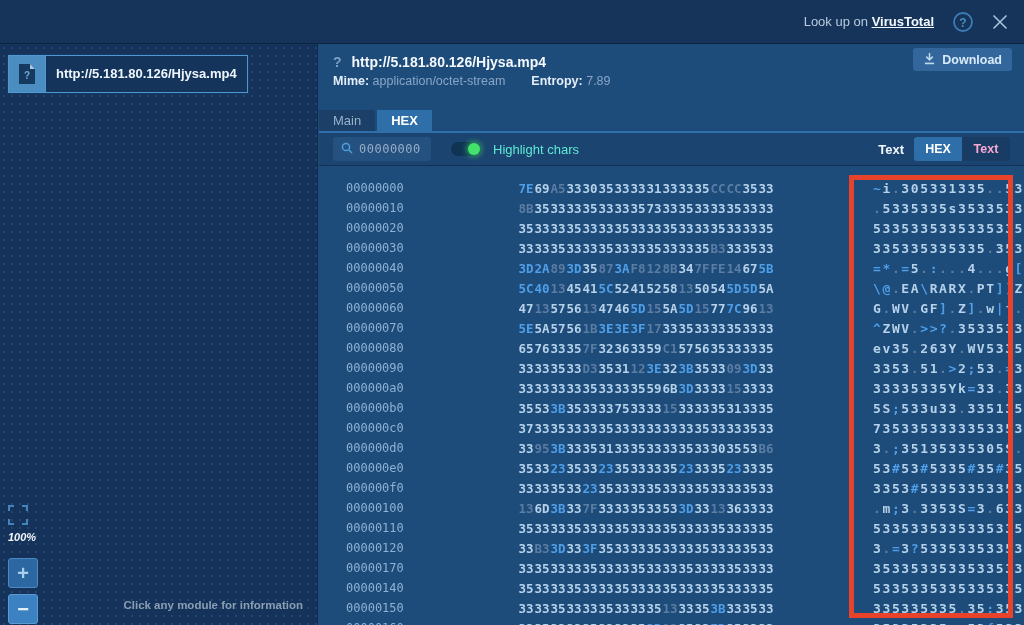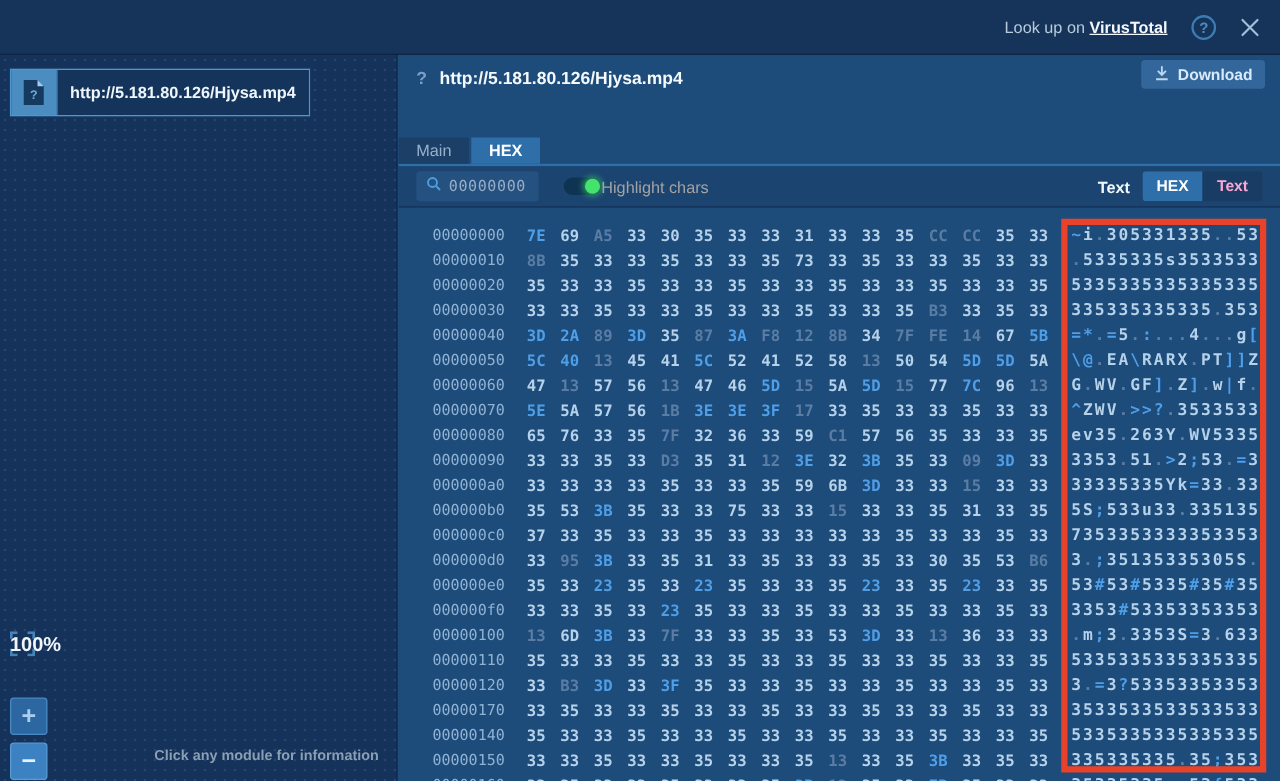--- a/index.html
+++ b/index.html
@@ -30,21 +30,21 @@
   .module {
     position:absolute; left:8px; top:11px; display:flex;
     border:1px solid #4e97d0; cursor:pointer; box-shadow:0 0 0 1px rgba(30,70,110,.4);
   }
   .module-icon { width:36px; height:36px; background:#4b8cc1; display:flex; align-items:center; justify-content:center; }
   .module-label {
     background:#14345c; border-left:1px solid #4e97d0; padding:0 10px;
     line-height:36px; color:#eef6fc; font-weight:bold; font-size:13px; white-space:nowrap;
   }
   .fs-icon { position:absolute; left:8px; top:461px; cursor:pointer; }
-  .zoom-level { position:absolute; left:8px; top:464px; color:#f0f6fb; font-size:16px; font-weight:bold; }
+  .zoom-level { position:absolute; left:8px; top:487px; color:#f0f6fb; font-size:11px; font-weight:bold;font-style:italic; }
   .zoom-btn {
     position:absolute; left:8px; width:30px; height:30px; border-radius:3px;
     display:flex; align-items:center; justify-content:center; cursor:pointer;
     font-size:20px; font-weight:bold;
   }
   .zoom-in  { top:514px; background:#2d67a2; border:1px solid #4a8ac2; color:#a9cfee; }
   .zoom-out { top:550px; background:#3c82c2; border:1px solid #5b9ad2; color:#e4f2fc; }
   .sidebar-hint {
     position:absolute; right:14px; bottom:14px; color:#8b9fb4; font-size:11.5px; font-weight:bold;
   }
@@ -82,37 +82,37 @@
   }
   .search input {
     width:72px; background:transparent; border:none; outline:none;
     color:#97adc8; font-family:"DejaVu Sans Mono",monospace; font-size:12px; letter-spacing:.5px;
   }
   .toggle { margin-left:20px; width:30px; height:14px; border-radius:7px; background:#0f3453; position:relative; cursor:pointer; }
   .toggle .knob {
     position:absolute; top:1px; left:17px; width:12px; height:12px; border-radius:50%;
     background:#43e36c; box-shadow:0 0 6px 1px rgba(67,227,108,.75);
   }
-  .toggle-label { color:#a3a3a3; font-size:13px; }
+  .toggle-label { margin-left:12px; color:#5eead4; font-size:13px; }
   .spacer { flex:1; }
   .view-label { color:#f0f7fd; font-size:13px; font-weight:bold; margin-right:10px; }
   .seg { display:flex; border-radius:3px; overflow:hidden; }
   .seg-btn {
     width:48px; height:24px; border:none; cursor:pointer; font-size:12.5px;
     font-family:"Liberation Sans",sans-serif; background:#183c63; color:#f9a8d4; font-weight:bold;
   }
   .seg-btn.active { background:#2e6fa9; color:#ffffff; }
   
   .hexview {
     height:461px; overflow:hidden; padding-top:12px;
     font-family:"DejaVu Sans Mono",monospace;
   }
   .hexrow { display:flex; align-items:center; height:20px; padding-left:27px; white-space:nowrap; }
   .offset { width:62px; font-size:12px; color:#8fb2d4; }
-  .bytes { width:418px; margin-left:13px; display:flex; justify-content:space-between; font-size:12.5px; font-weight:bold; }
+  .bytes { width:418px; margin-left:29px; display:flex; justify-content:center; font-size:12.5px; font-weight:bold; }
   .bytes span { width:16px; text-align:center; }
   .ascii { margin-left:18px; font-size:13px; font-weight:bold; letter-spacing:1.6px; }
   .c-t { color:#b5d2ea; }
   .c-p { color:#4f9fe8; }
   .c-d { color:#5b7da4; }
   
   .red-rect {
     position:absolute; left:849px; top:175px; width:164px; height:443px;
     border:5px solid #e8432a; pointer-events:none; z-index:5;
   }
@@ -161,20 +161,23 @@
     <div class="sidebar-hint">Click any module for information</div>
   </div>
 
   <div class="main">
 
     <div class="file-header">
       <div class="fh-url">
         <span class="fh-q">?</span>
         <span class="fh-link">http://5.181.80.126/Hjysa.mp4</span>
       </div>
+      <div class="fh-meta">
+        <b>Mime:</b> <span>application/octet-stream</span><b class="fh-gap">Entropy:</b> <span>7.89</span>
+      </div>
       <div class="fh-actions">
         <button class="hbtn">
           <span><svg width="13" height="13" viewBox="0 0 14 14">
                 <path d="M7 1 v7 M3.5 5 L7 8.5 L10.5 5" fill="none" stroke="#bcd9f0" stroke-width="1.6"></path>
                 <path d="M2 12.3 h10" stroke="#bcd9f0" stroke-width="1.8"></path>
               </svg></span>
           <span>Download</span>
         </button>
       </div>
     </div>

